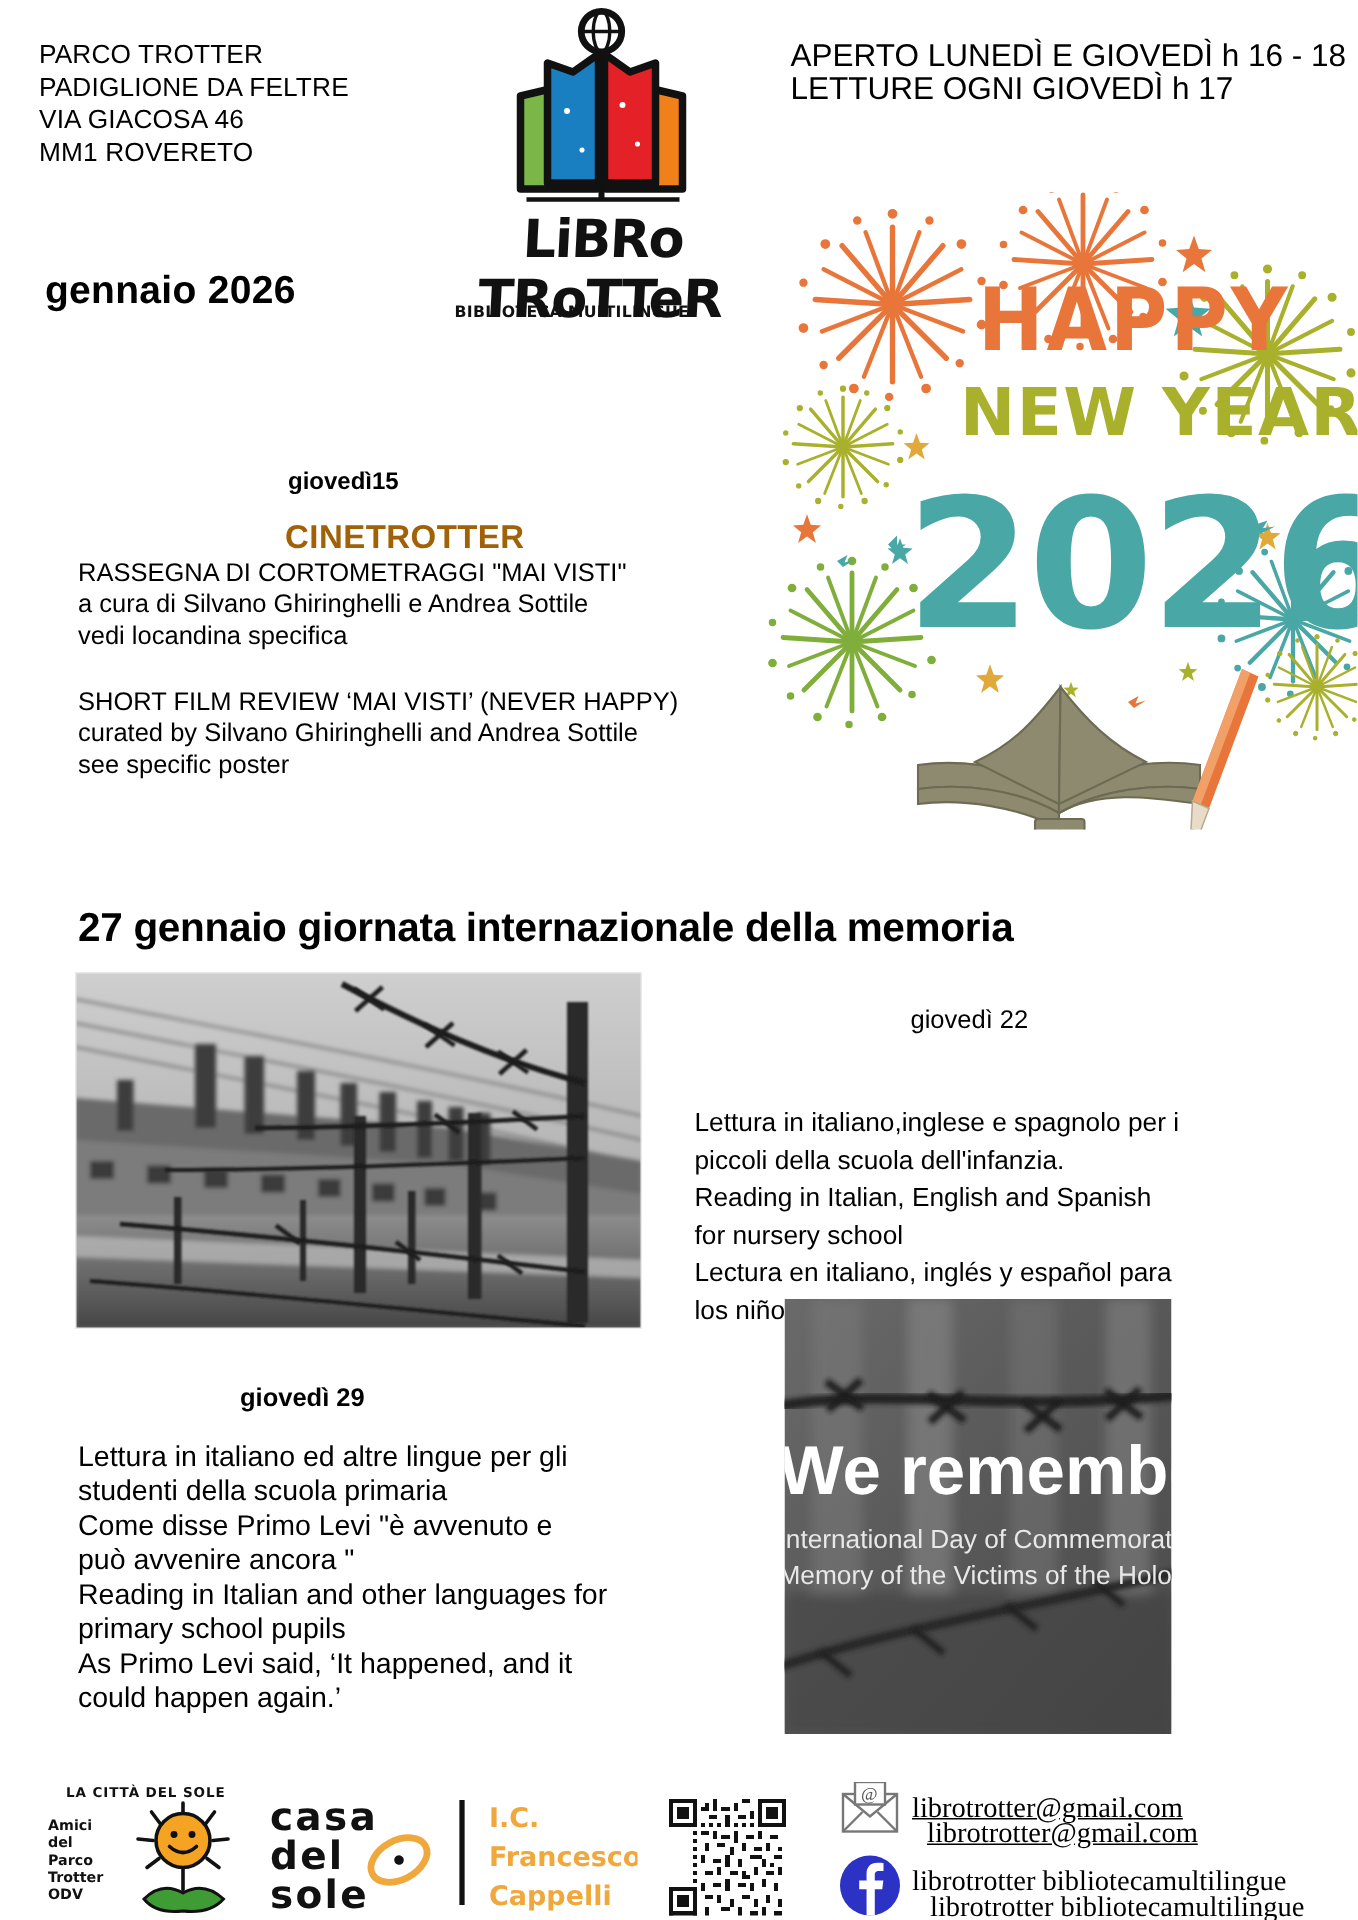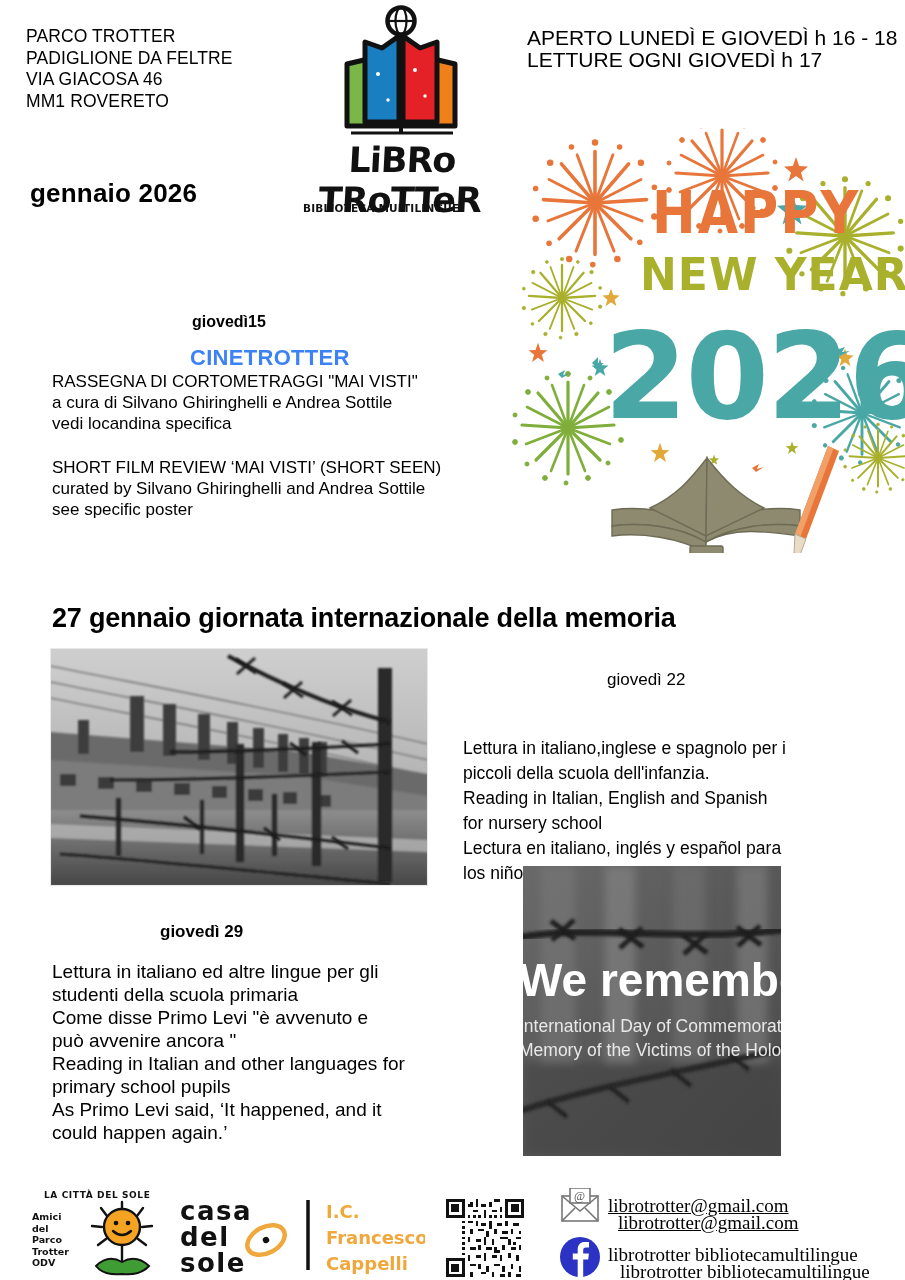--- a/index.html
+++ b/index.html
@@ -247,25 +247,25 @@
       <path d="M328,318 l11,5 l-33,88 l-11,-5 z" fill="#e8763a"></path>
       <path d="M328,318 l5.5,2.5 l-33,88 l-5.5,-2.5 z" fill="#f1a068"></path>
       <path d="M295,406 l11,5 l-6,16 l-6,-2 z" fill="#e8dcc8" stroke="#b8a98d" stroke-width="1"></path>
       <path d="M294,425 l6,2 l-1,7 z" fill="#444"></path>
       <rect x="300" y="352" width="13" height="5" transform="rotate(24 306 354)" fill="#ffffff"></rect>
     </g>
   </svg>
 </div>
 
 <div class="abs" id="cine-day">giovedì15</div>
-<div class="abs" id="cine-title" style="color:#3b82f6">CINETROTTER</div>
+<div class="abs" id="cine-title" style="color:#a16207">CINETROTTER</div>
 <div class="abs" id="cine-body-it">RASSEGNA  DI CORTOMETRAGGI "MAI VISTI"
 a cura di Silvano Ghiringhelli e Andrea Sottile
 vedi locandina specifica</div>
-<div class="abs" id="cine-body-en">SHORT FILM REVIEW ‘MAI VISTI’ (SHORT SEEN)
+<div class="abs" id="cine-body-en">SHORT FILM REVIEW ‘MAI VISTI’ (NEVER HAPPY)
 curated by Silvano Ghiringhelli and Andrea Sottile
 see specific poster</div>
 
 <div class="abs" id="memorial-title">27 gennaio giornata internazionale della memoria</div>
 
 <div class="abs" id="camp-photo">
   <svg width="378" height="238" viewBox="0 0 378 238">
     <defs>
       <linearGradient id="skyg" x1="0" y1="0" x2="0" y2="1">
         <stop offset="0%" stop-color="#cfcfcf"></stop>

